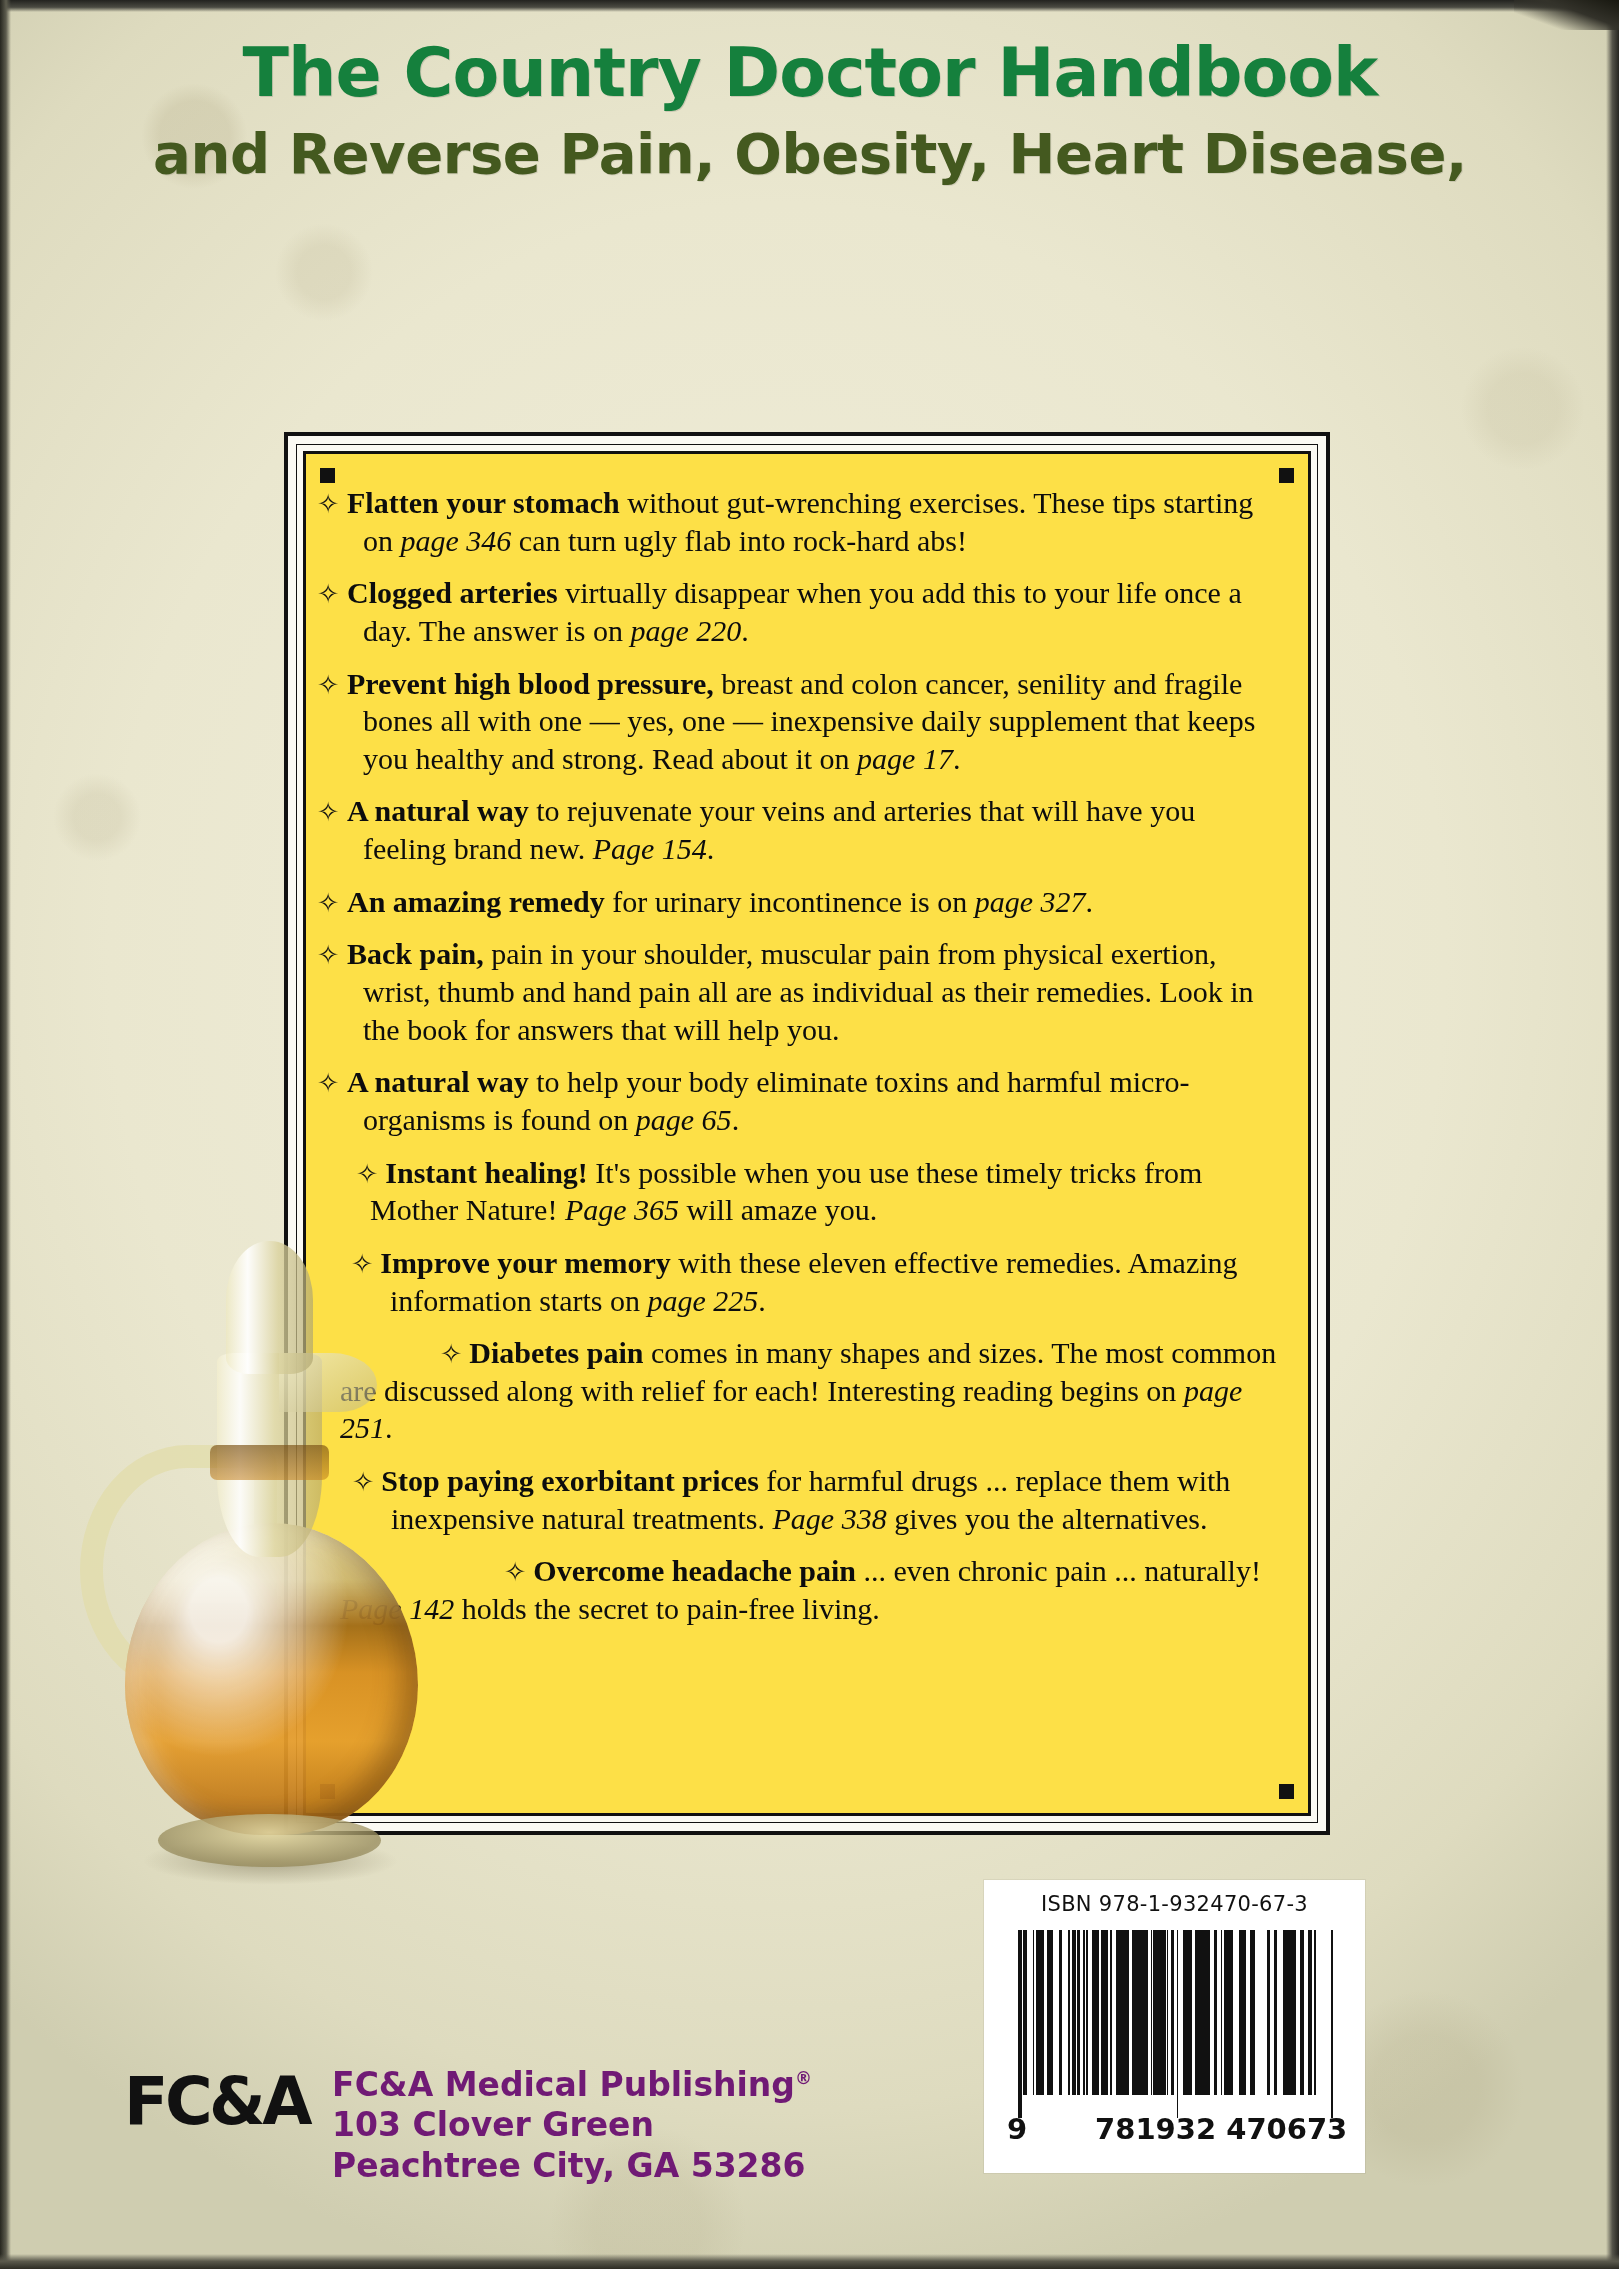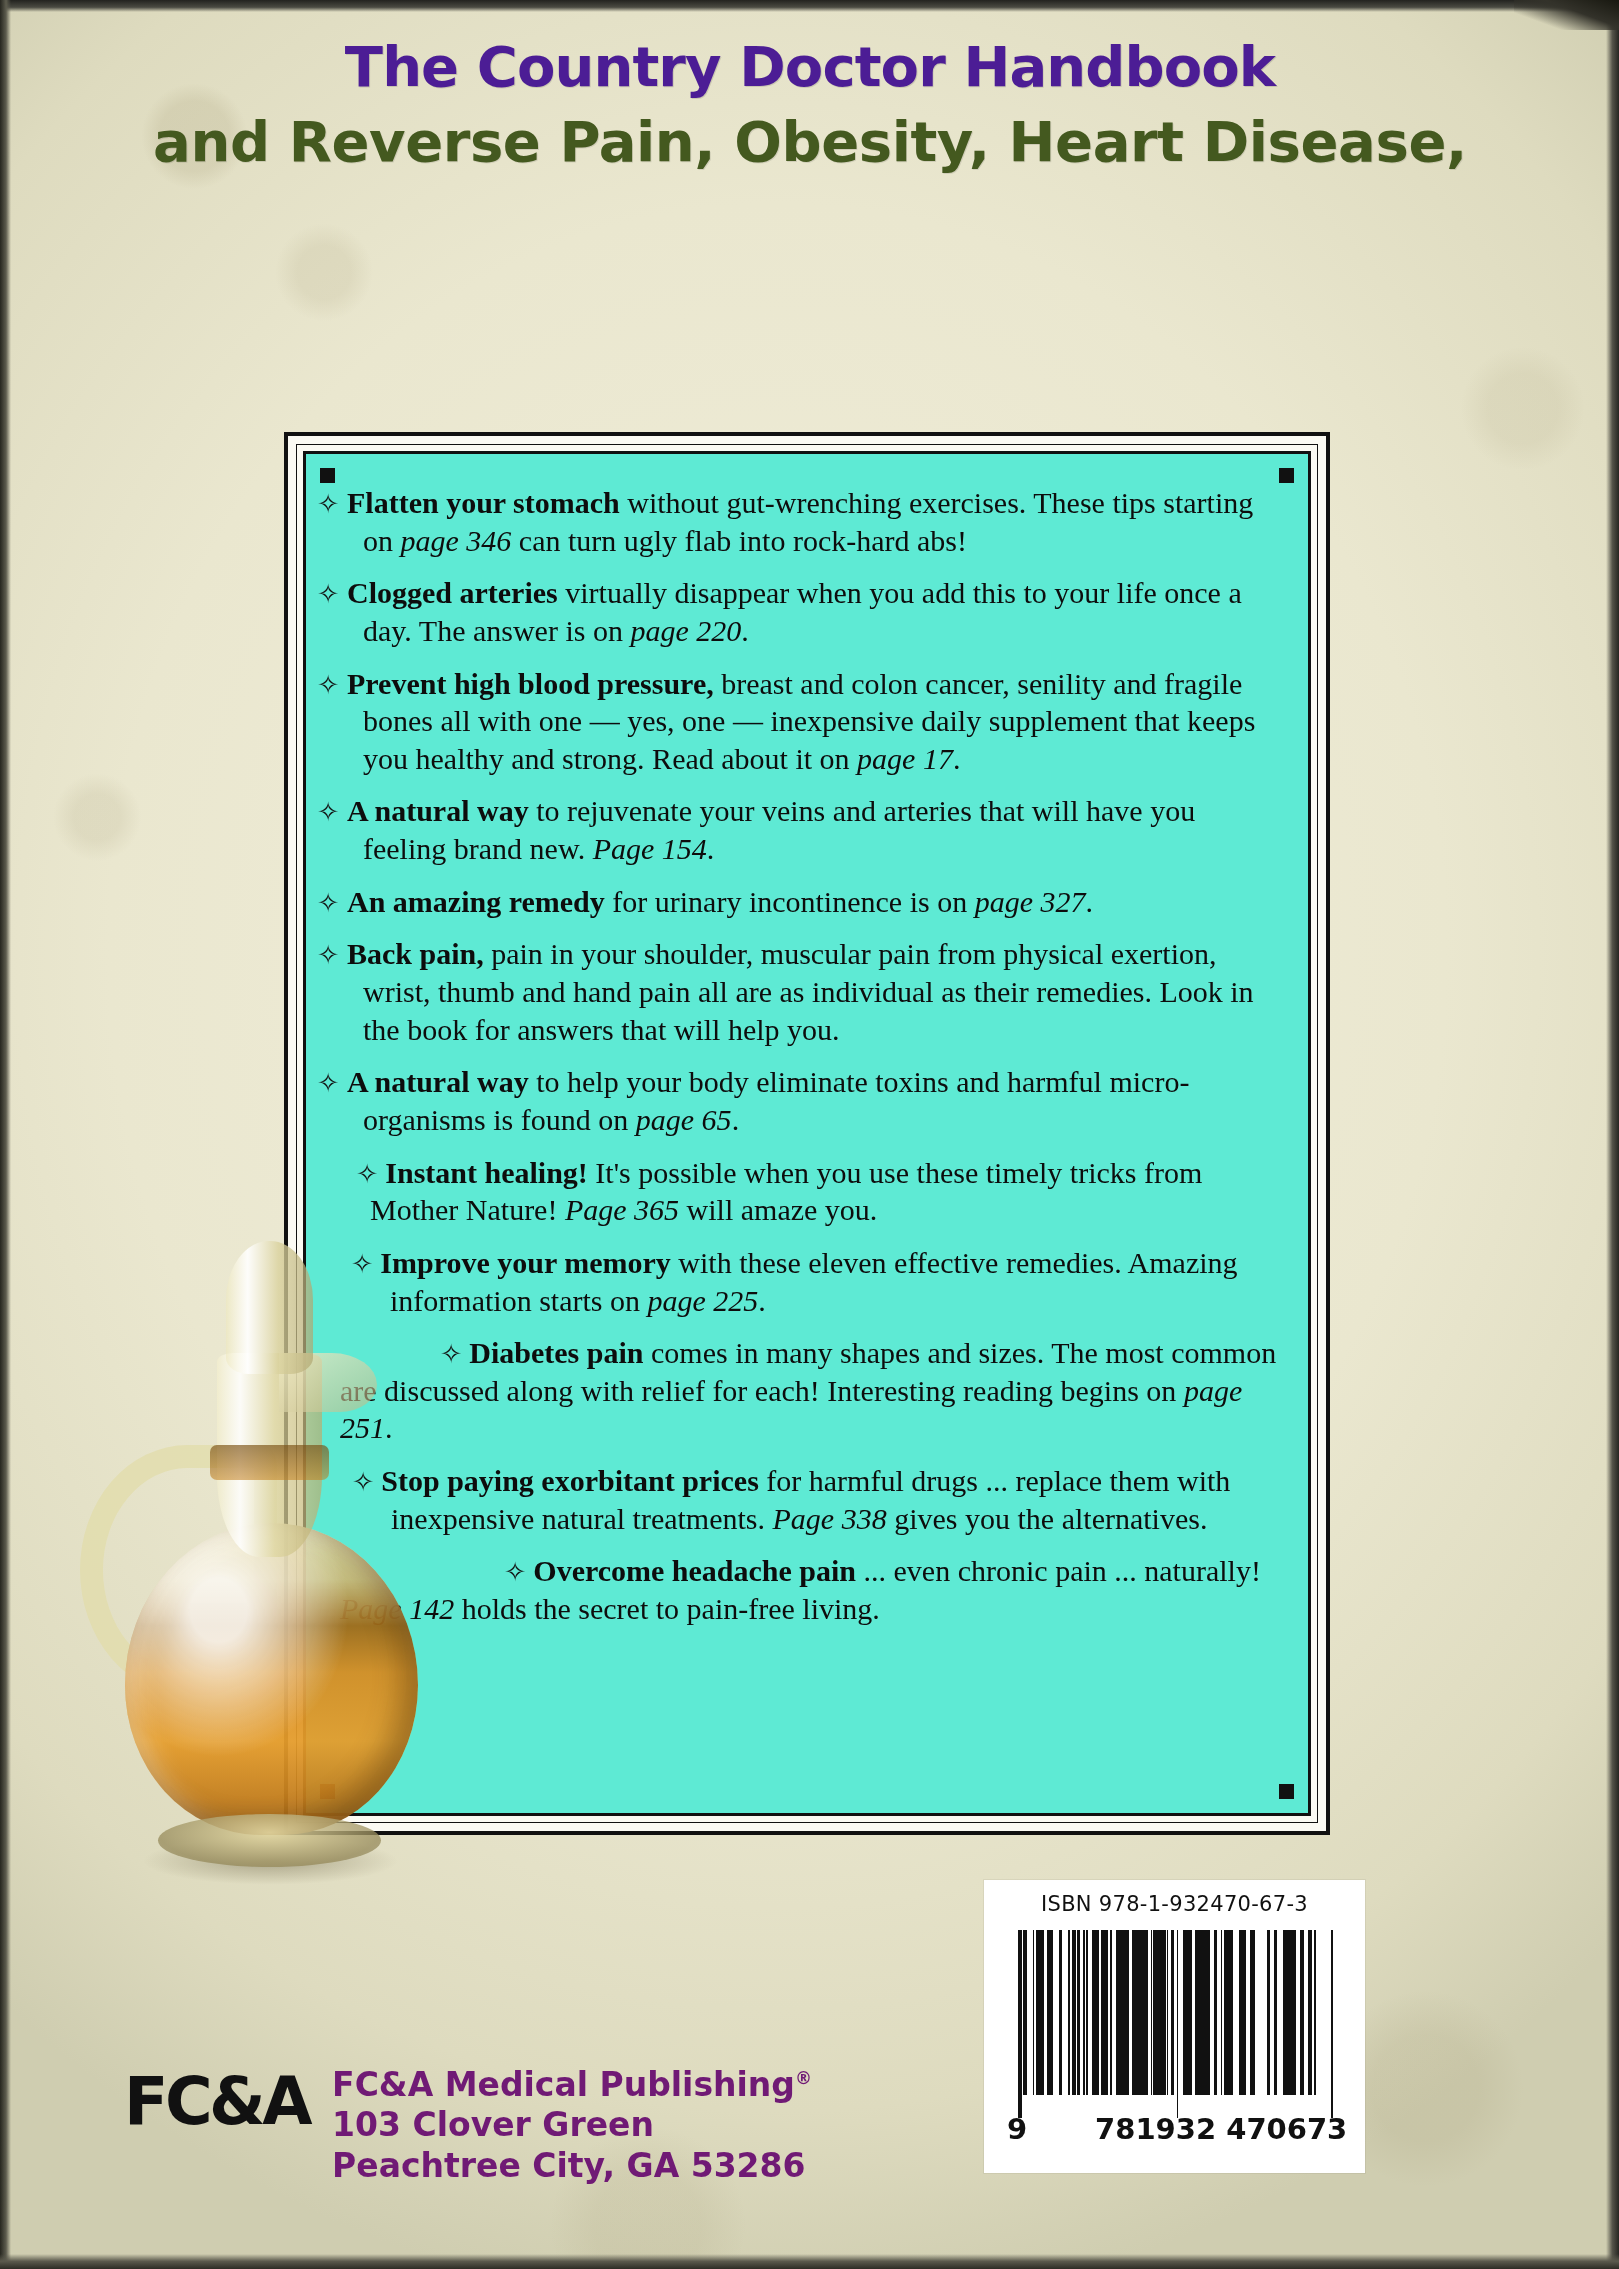--- a/index.html
+++ b/index.html
@@ -59,23 +59,23 @@
 
   
   #titleblock {
     position: absolute;
     left: 0; right: 0; top: 39px;
     text-align: center;
   }
   #main-title {
     font-family: "DejaVu Sans", sans-serif;
     font-weight: bold;
-    font-size: 56px;
+    font-size: 68px;
     letter-spacing: -0.9px;
-    color: #4c1d95;
+    color: #15803d;
     line-height: 1.0;
     text-shadow: 0.9px 0.9px 0 rgba(0,0,0,.12);
   }
   #subtitle {
     margin-top: 14px;
     font-family: "DejaVu Sans", sans-serif;
     font-weight: bold;
     font-size: 56px;
     line-height: 1.18;
     color: #44591f;
@@ -99,21 +99,21 @@
     position: absolute;
     inset: 8px;
     border: 1.8px solid #111;
     box-sizing: border-box;
   }
   #panel-inner {
     position: absolute;
     inset: 15px;
     border: 3.5px solid #111;
     box-sizing: border-box;
-    background: #5eead4;
+    background: #fde047;
     overflow: hidden;
   }
   
   .corner-sq {
     position: absolute;
     width: 15px; height: 15px;
     background: #111;
   }
   .cs-tl { left: 14px; top: 14px; }
   .cs-tr { right: 14px; top: 14px; }

